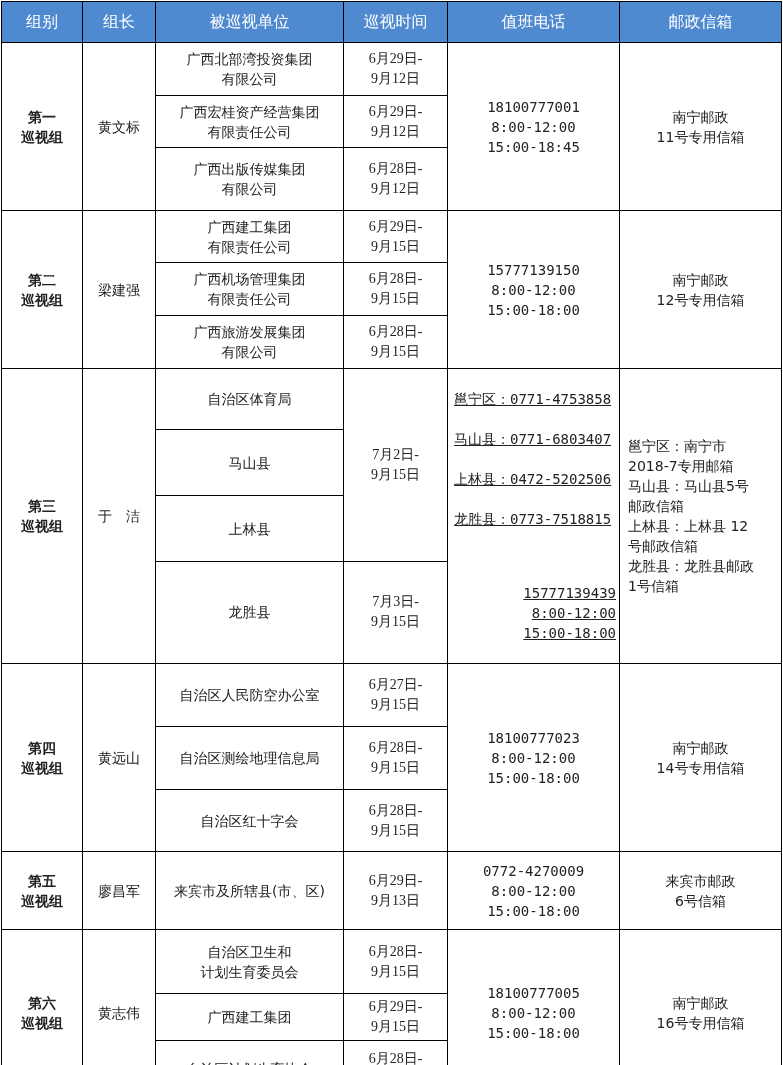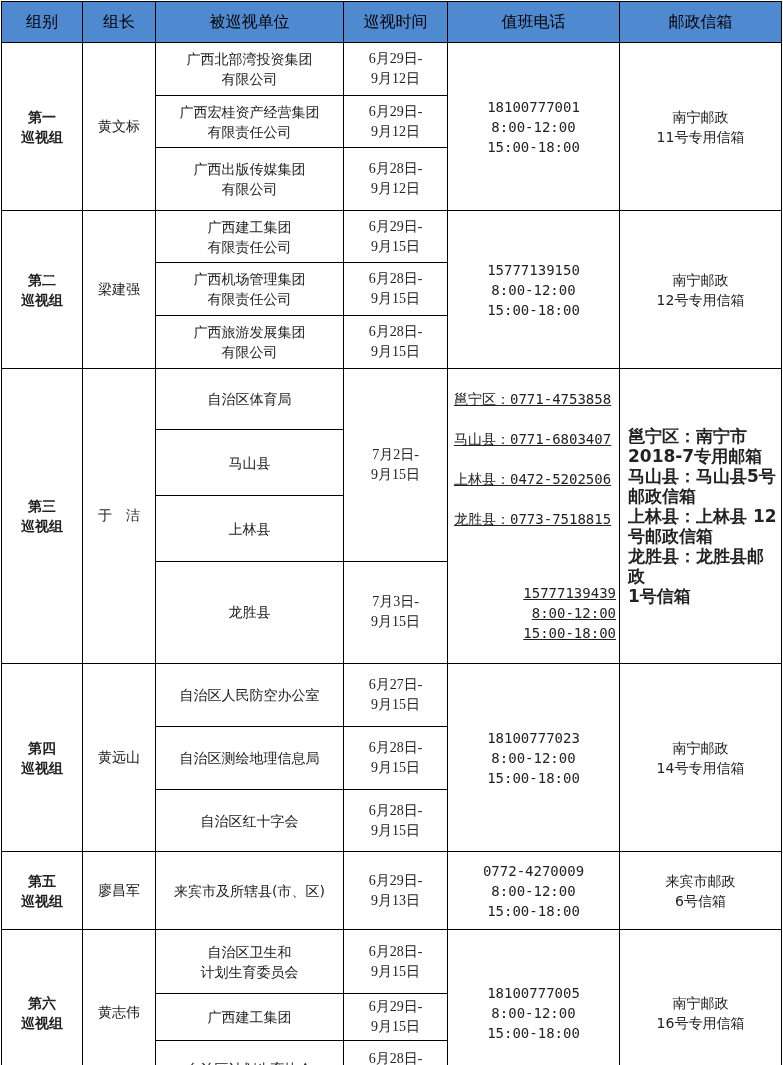--- a/index.html
+++ b/index.html
@@ -16,32 +16,32 @@
     vertical-align: middle;
     padding: 0 3px;
     color: #222;
     font-size: 14px;
     line-height: 20px;
     white-space: pre-line;
     overflow: hidden;
   }
   table.roster th {
     background: #4f8ad1;
-    color: #000000;
+    color: #ffffff;
     font-weight: normal;
     font-size: 16px;
     height: 40px;
   }
   td.group { font-size: 16px; line-height: 22px; font-weight: bold; color: #111; }
-  td.leader { font-size: 15px; font-family: Liberation Mono, monospace; }
+  td.leader { font-size: 15px; }
   td.period { text-align: left; padding-left: 8px; font-family: Liberation Serif, serif; font-size: 13px; line-height: 18px; }
   td.phone { font-family: "DejaVu Sans Mono", "Liberation Mono", monospace; font-size: 13px; line-height: 20px; }
   td.phone.left { text-align: left; padding-left: 6px; text-decoration: underline; }
   td.mailbox { font-size: 14px; line-height: 21px; }
-  td.mailbox.left { text-align: left; padding-left: 8px; font-size: 17px; line-height: 20px; font-weight: bold; }
+  td.mailbox.left { text-align: left; padding-left: 8px; font-size: 14px; line-height: 20px; }
   .spacer { display:block; height: 14px; }
 </style>
 </head>
 <body>
 
 <table class="roster">
   <colgroup>
     <col style="width:81px">
       <col style="width:73px">
       <col style="width:188px">
@@ -64,21 +64,21 @@
     <tr style="height:53px">
       <td rowspan="3" class="group">第一
 巡视组</td>
       <td rowspan="3" class="leader">黄文标</td>
       <td>广西北部湾投资集团
 有限公司</td>
       <td class="period">6月29日-
 9月12日</td>
       <td rowspan="3" class="phone">18100777001
 8:00-12:00
-15:00-18:00</td>
+15:00-18:45</td>
       <td rowspan="3" class="mailbox">南宁邮政
 11号专用信箱</td>
     </tr>
     <tr style="height:52px">
       <td>广西宏桂资产经营集团
 有限责任公司</td>
       <td class="period">6月29日-
 9月12日</td>
     </tr>
     <tr style="height:63px">

